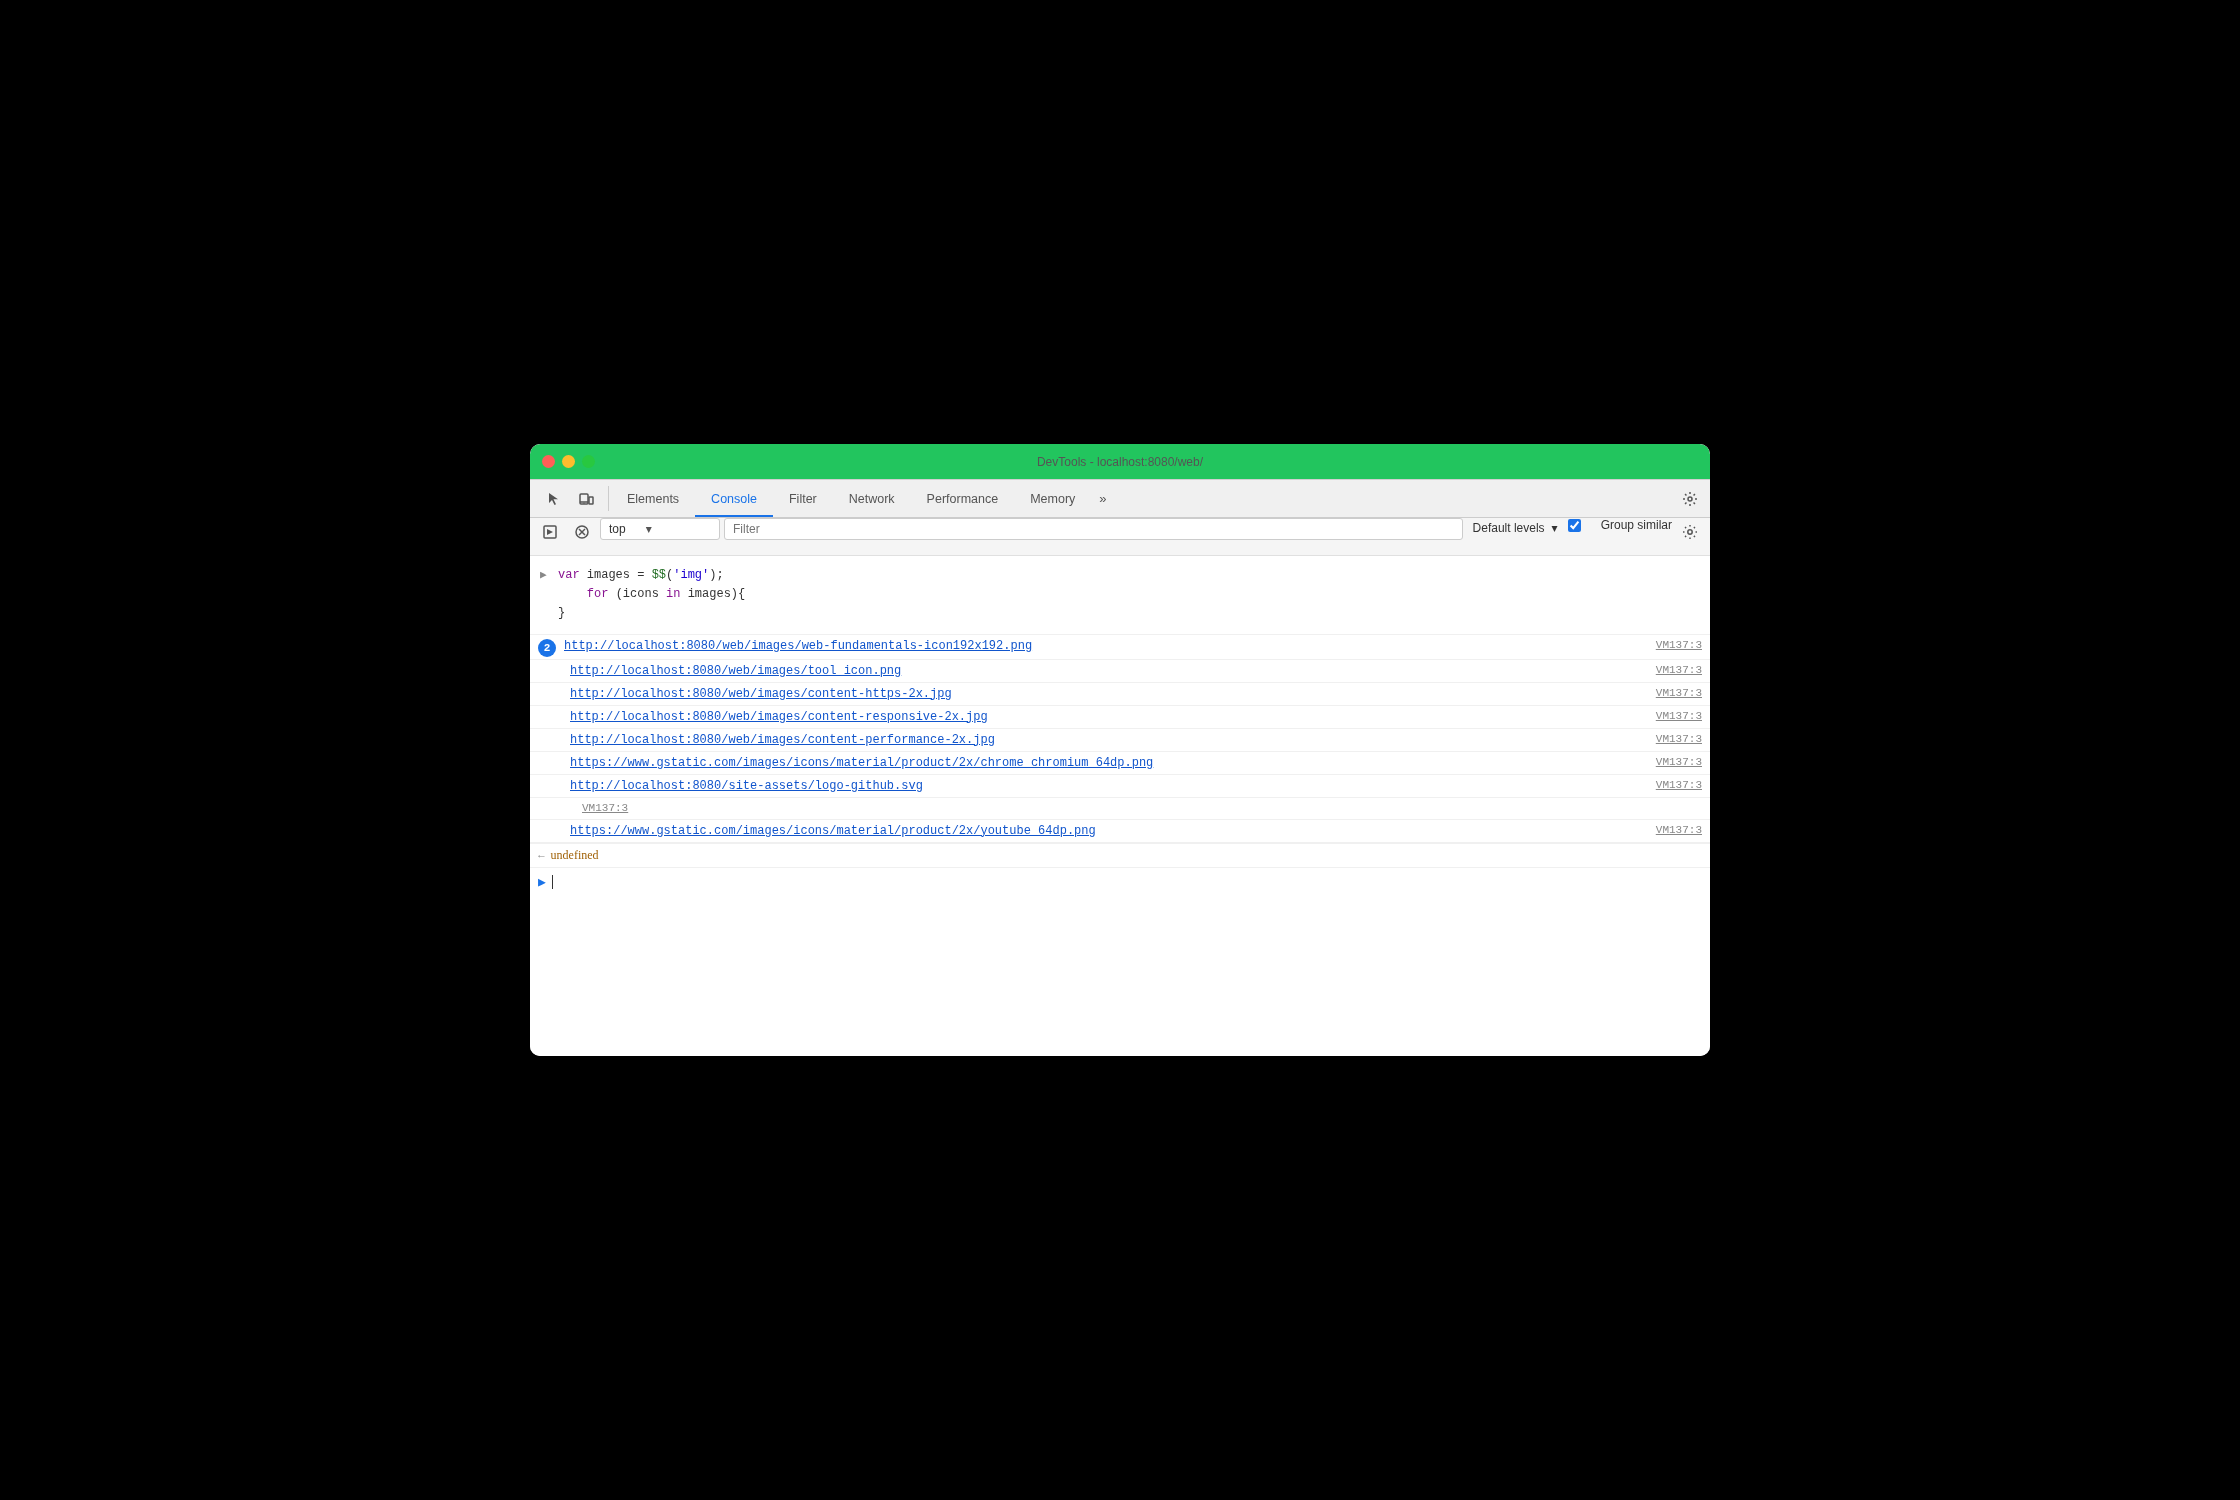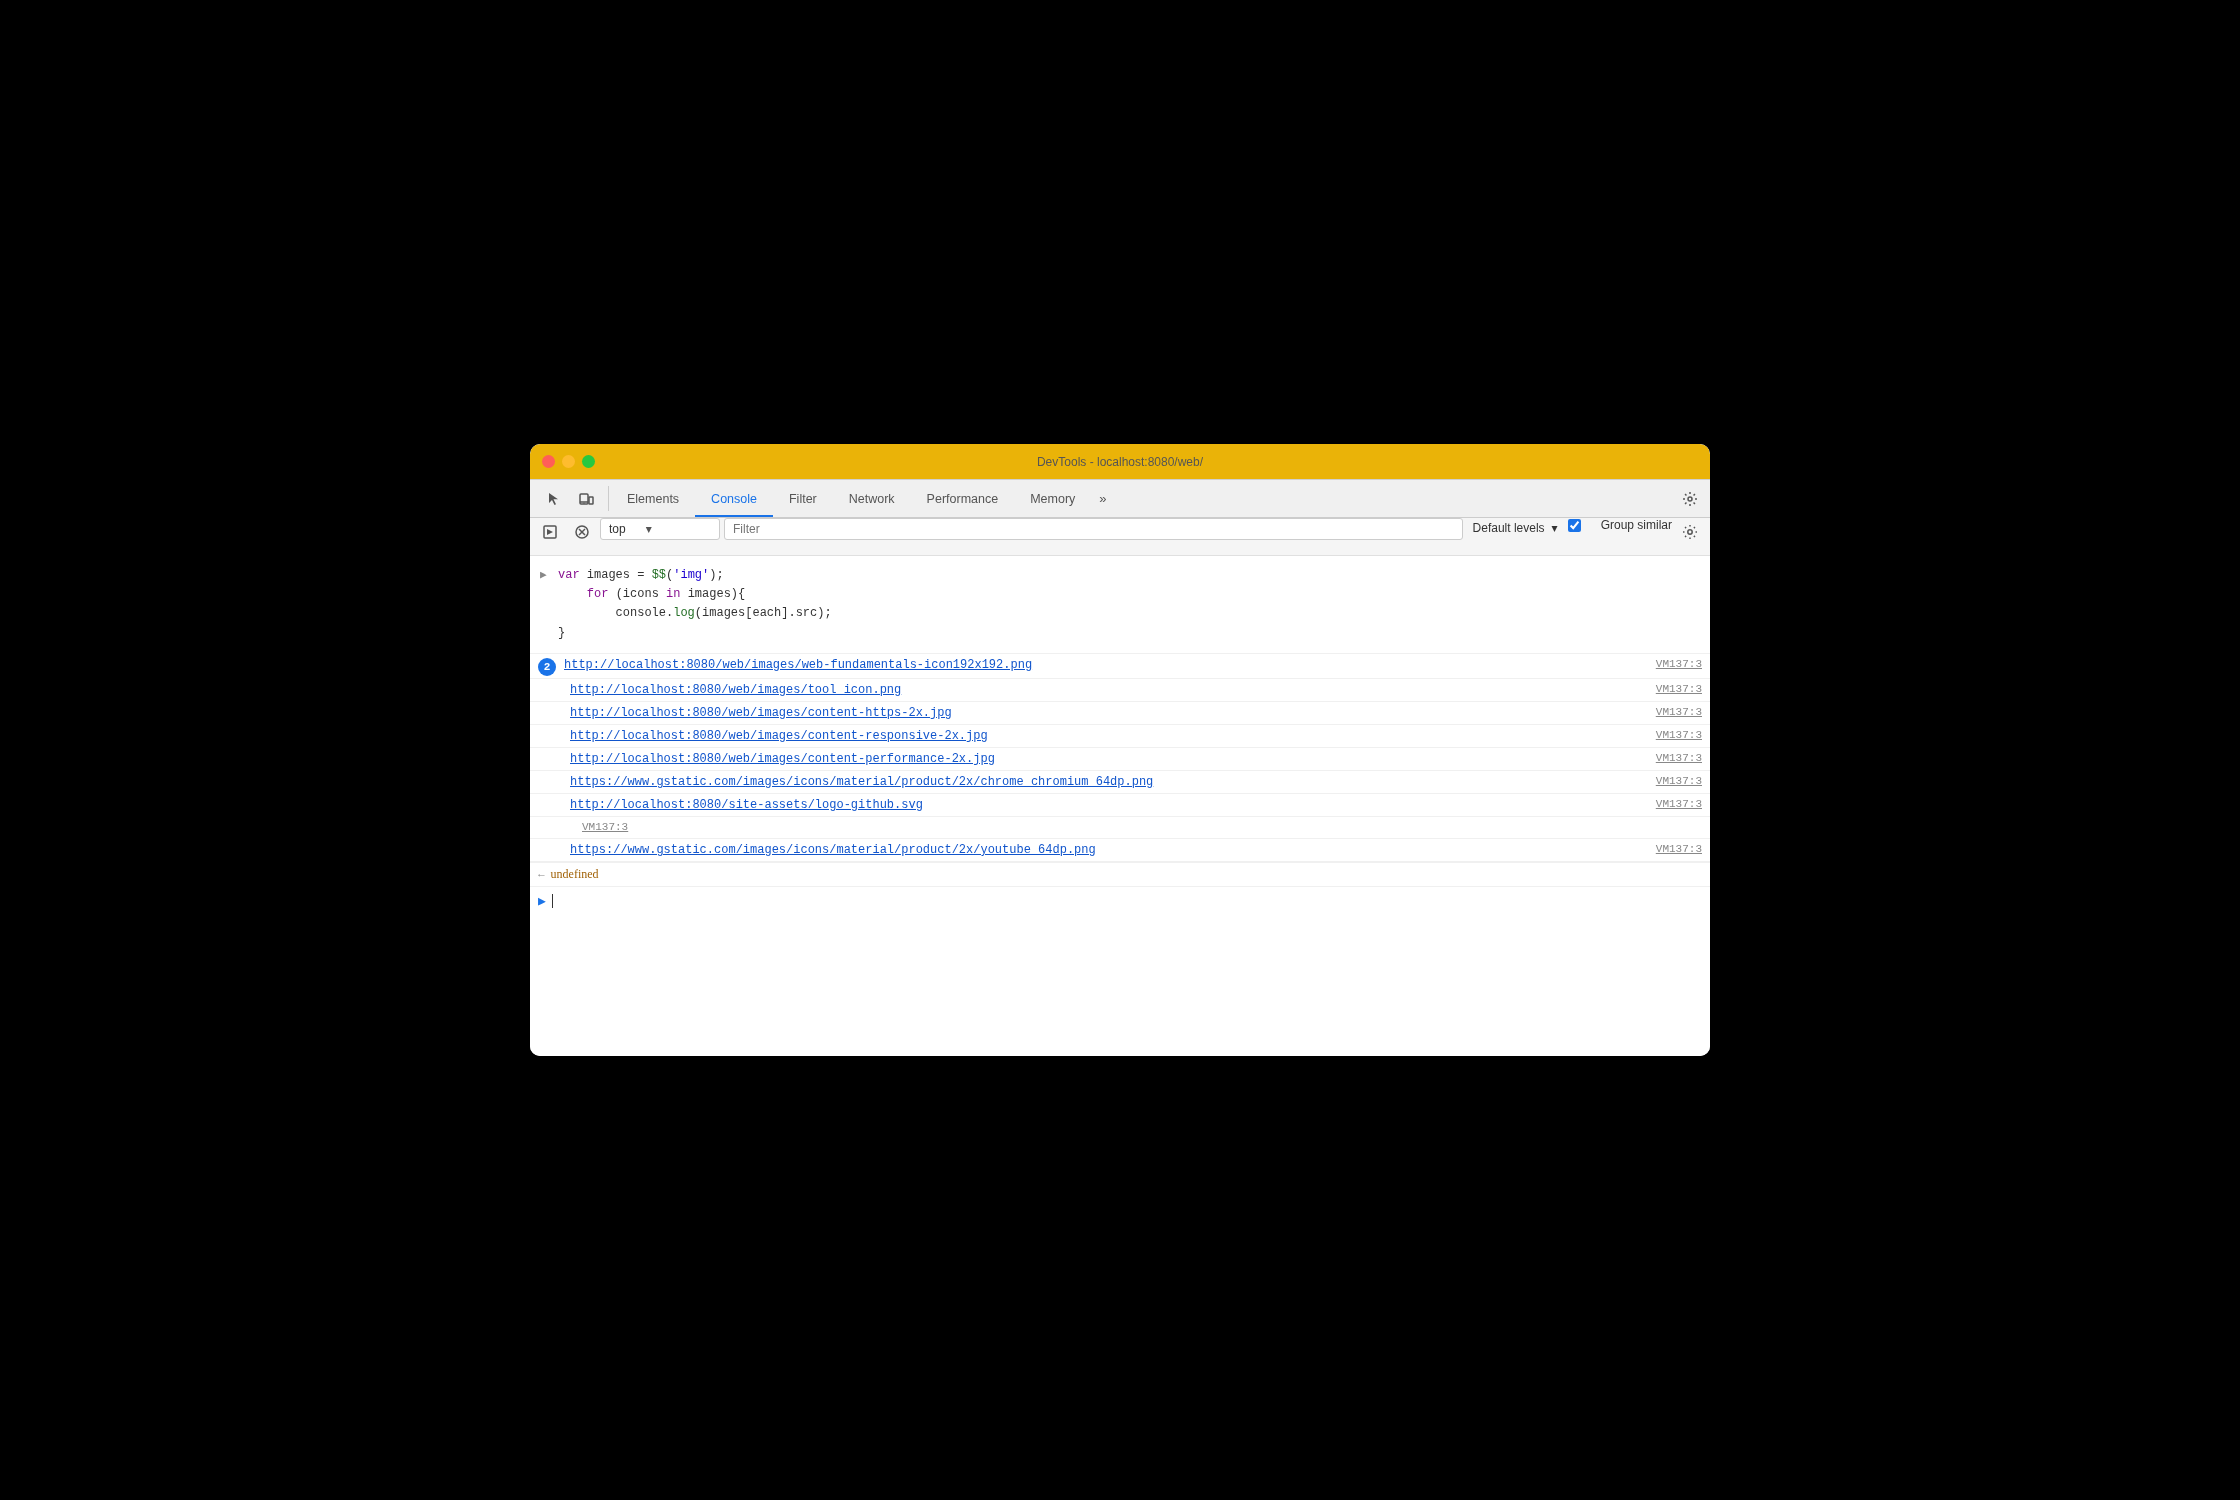--- a/index.html
+++ b/index.html
@@ -16,21 +16,21 @@
     .window {
       width: 1180px;
       background: #f5f5f5;
       border-radius: 10px;
       box-shadow: 0 20px 60px rgba(0,0,0,0.6);
       overflow: hidden;
     }
 
     
     .titlebar {
-      background: #eab308;
+      background: #22c55e;
       height: 36px;
       display: flex;
       align-items: center;
       justify-content: center;
       position: relative;
       border-bottom: 1px solid #d0d0d0;
       border-radius: 10px 10px 0 0;
     }
 
     .titlebar-buttons {
@@ -465,23 +465,20 @@
 
     <div class="console-code-block">
       <span class="prompt-arrow">▶</span>
       <div class="code-line">
         <span class="kw">var</span> <span style="color:#333">images</span> <span style="color:#333">= </span><span class="fn">$$</span><span style="color:#333">(</span><span class="str">'img'</span><span style="color:#333">);</span>
       </div>
       <div class="code-line">
         <span style="color:#333">&nbsp;&nbsp;&nbsp;&nbsp;</span><span class="kw">for</span> <span style="color:#333">(icons </span><span class="kw">in</span><span style="color:#333"> images){</span>
       </div>
       <div class="code-line">
-        <span style="color:#333">&nbsp;&nbsp;&nbsp;&nbsp;&nbsp;&nbsp;&nbsp;&nbsp;console.</span><span class="fn">log</span><span style="color:#333">(images[each].src);</span>
-      </div>
-      <div class="code-line">
         <span style="color:#333">}</span>
       </div>
     </div>
 
     <div class="log-entries" id="log-entries-container">
     <div class="log-entry">
           <div class="log-badge">2</div>
           <span class="log-url">http://localhost:8080/web/images/web-fundamentals-icon192x192.png</span>
           <span class="log-source">VM137:3</span>
         </div>

